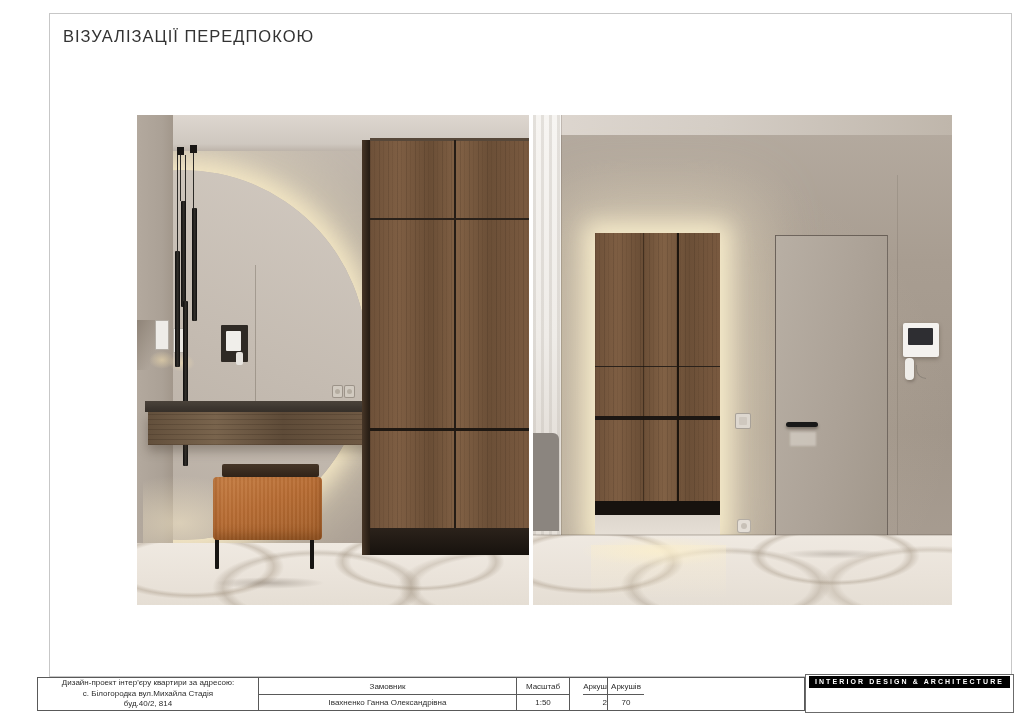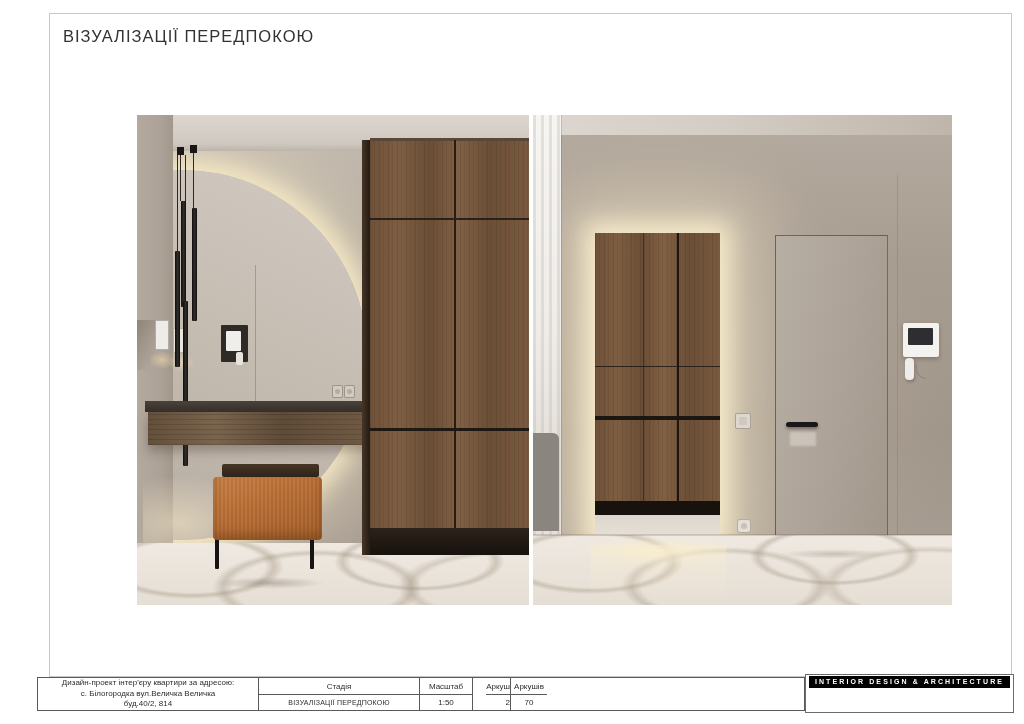--- a/index.html
+++ b/index.html
@@ -254,26 +254,26 @@
   <div class="abs rr-floor marble"></div>
   <div class="abs rr-floor-line"></div>
   <div class="abs rr-floor-glow"></div>
   <div class="abs rr-floor-glow2"></div>
   <div class="abs rr-door-shadow"></div>
 </div>
 
 <div class="abs title-block">
   <div class="tb-address">
     <div>Дизайн-проект інтер'єру квартири за адресою:</div>
-    <div>с. Білогородка вул.Величка Величка</div>
+    <div>с. Білогородка вул.Михайла Стадія</div>
     <div>буд.40/2, 814</div>
   </div>
-  <div class="tb-col w-stage">
-    <div class="tb-head">Стадія</div>
-    <div class="tb-val tb-stage-val">ВІЗУАЛІЗАЦІЇ ПЕРЕДПОКОЮ</div>
+  <div class="tb-col w-client">
+    <div class="tb-head">Замовник</div>
+    <div class="tb-val">Івахненко Ганна Олександрівна</div>
   </div>
   <div class="tb-col w-scale">
     <div class="tb-head">Масштаб</div>
     <div class="tb-val">1:50</div>
   </div>
   <div class="tb-col w-sheet">
     <div class="tb-head">Аркуш</div>
     <div class="tb-val">2</div>
   </div>
   <div class="tb-col w-sheets">

